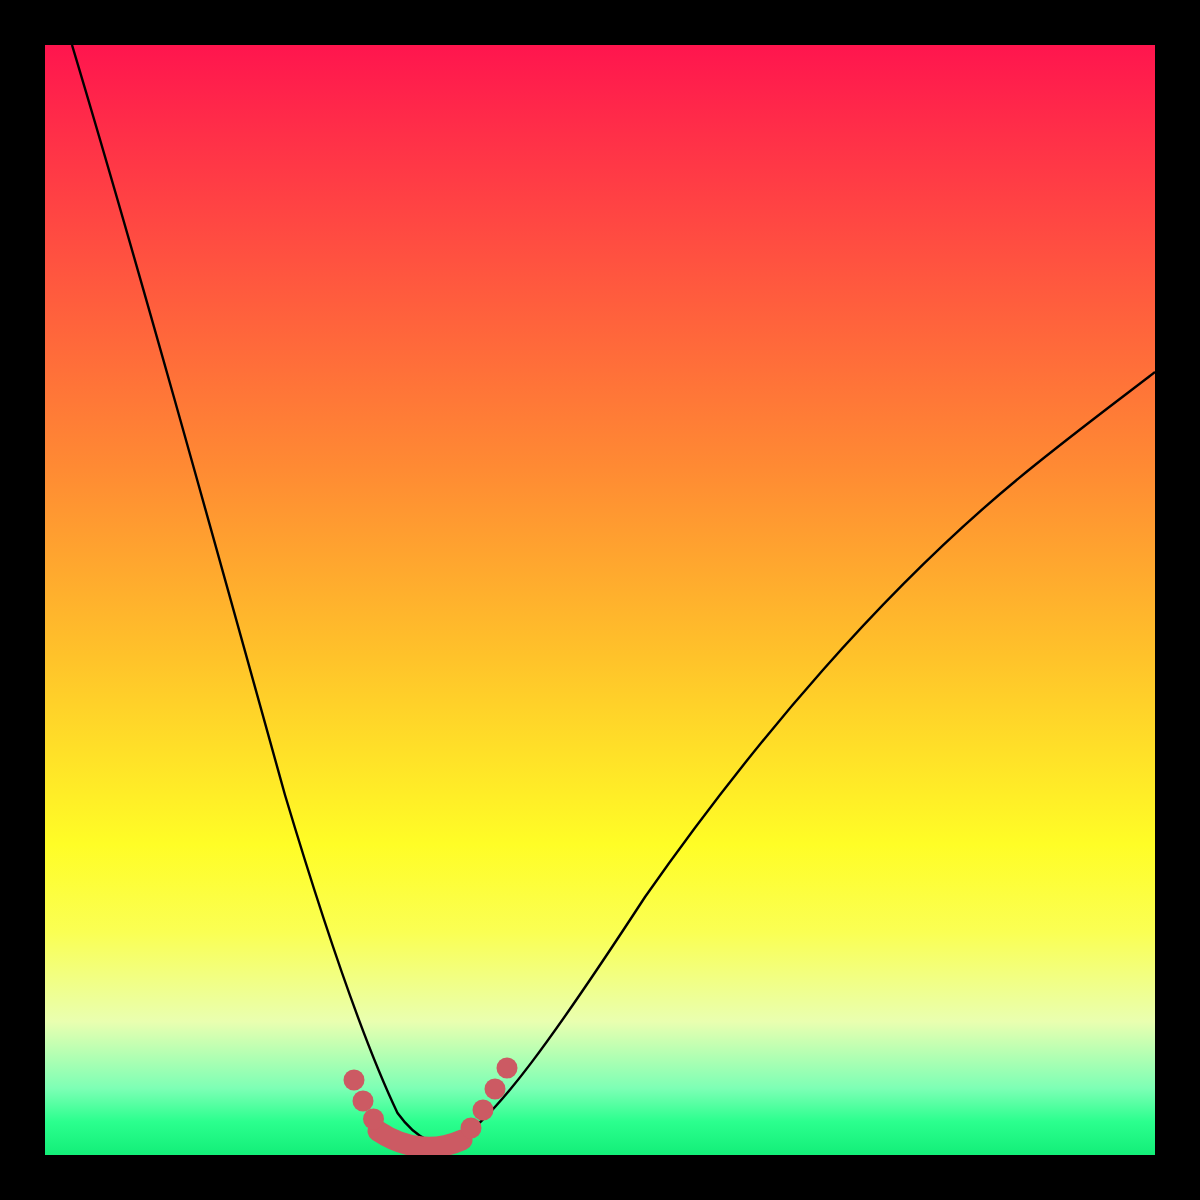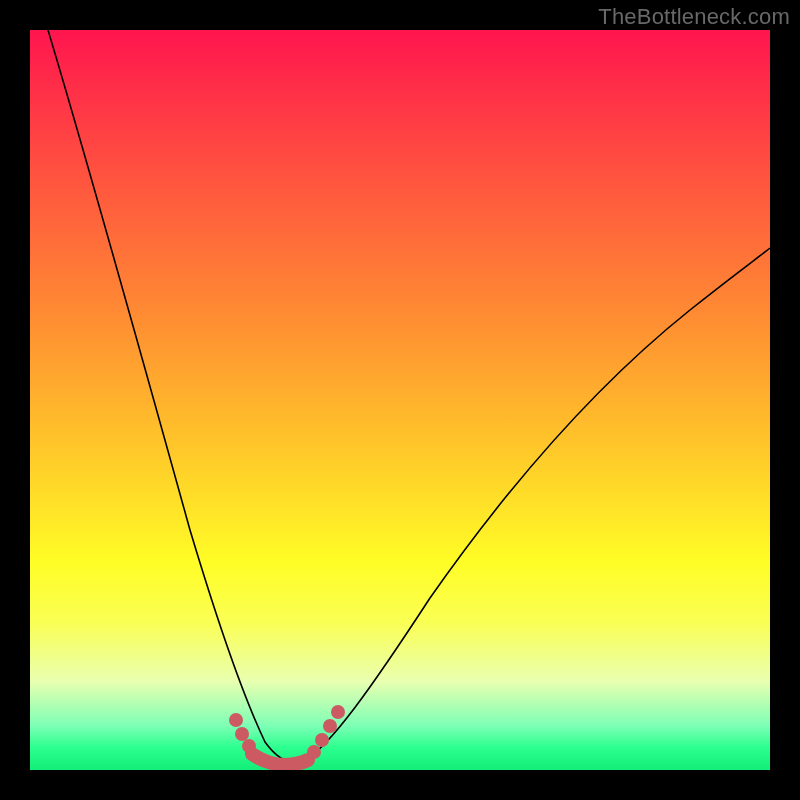--- a/index.html
+++ b/index.html
@@ -72,21 +72,20 @@
     stroke-width: 14;
     stroke-linecap: round;
     fill: none;
   }
 </style>
 </head>
 <body>
 
 <div class="frame">
 
-  <div class="watermark">TheBottleneck.com</div>
 
   <div class="plot-area">
     <div class="gradient-bg"></div>
 
     <svg class="curves" viewBox="0 0 740 740" preserveAspectRatio="none">
 
       <path class="curve-path" d="M 18 0
                C 60 140, 110 320, 160 500
                C 190 600, 215 670, 235 712
                C 248 730, 262 736, 275 730

